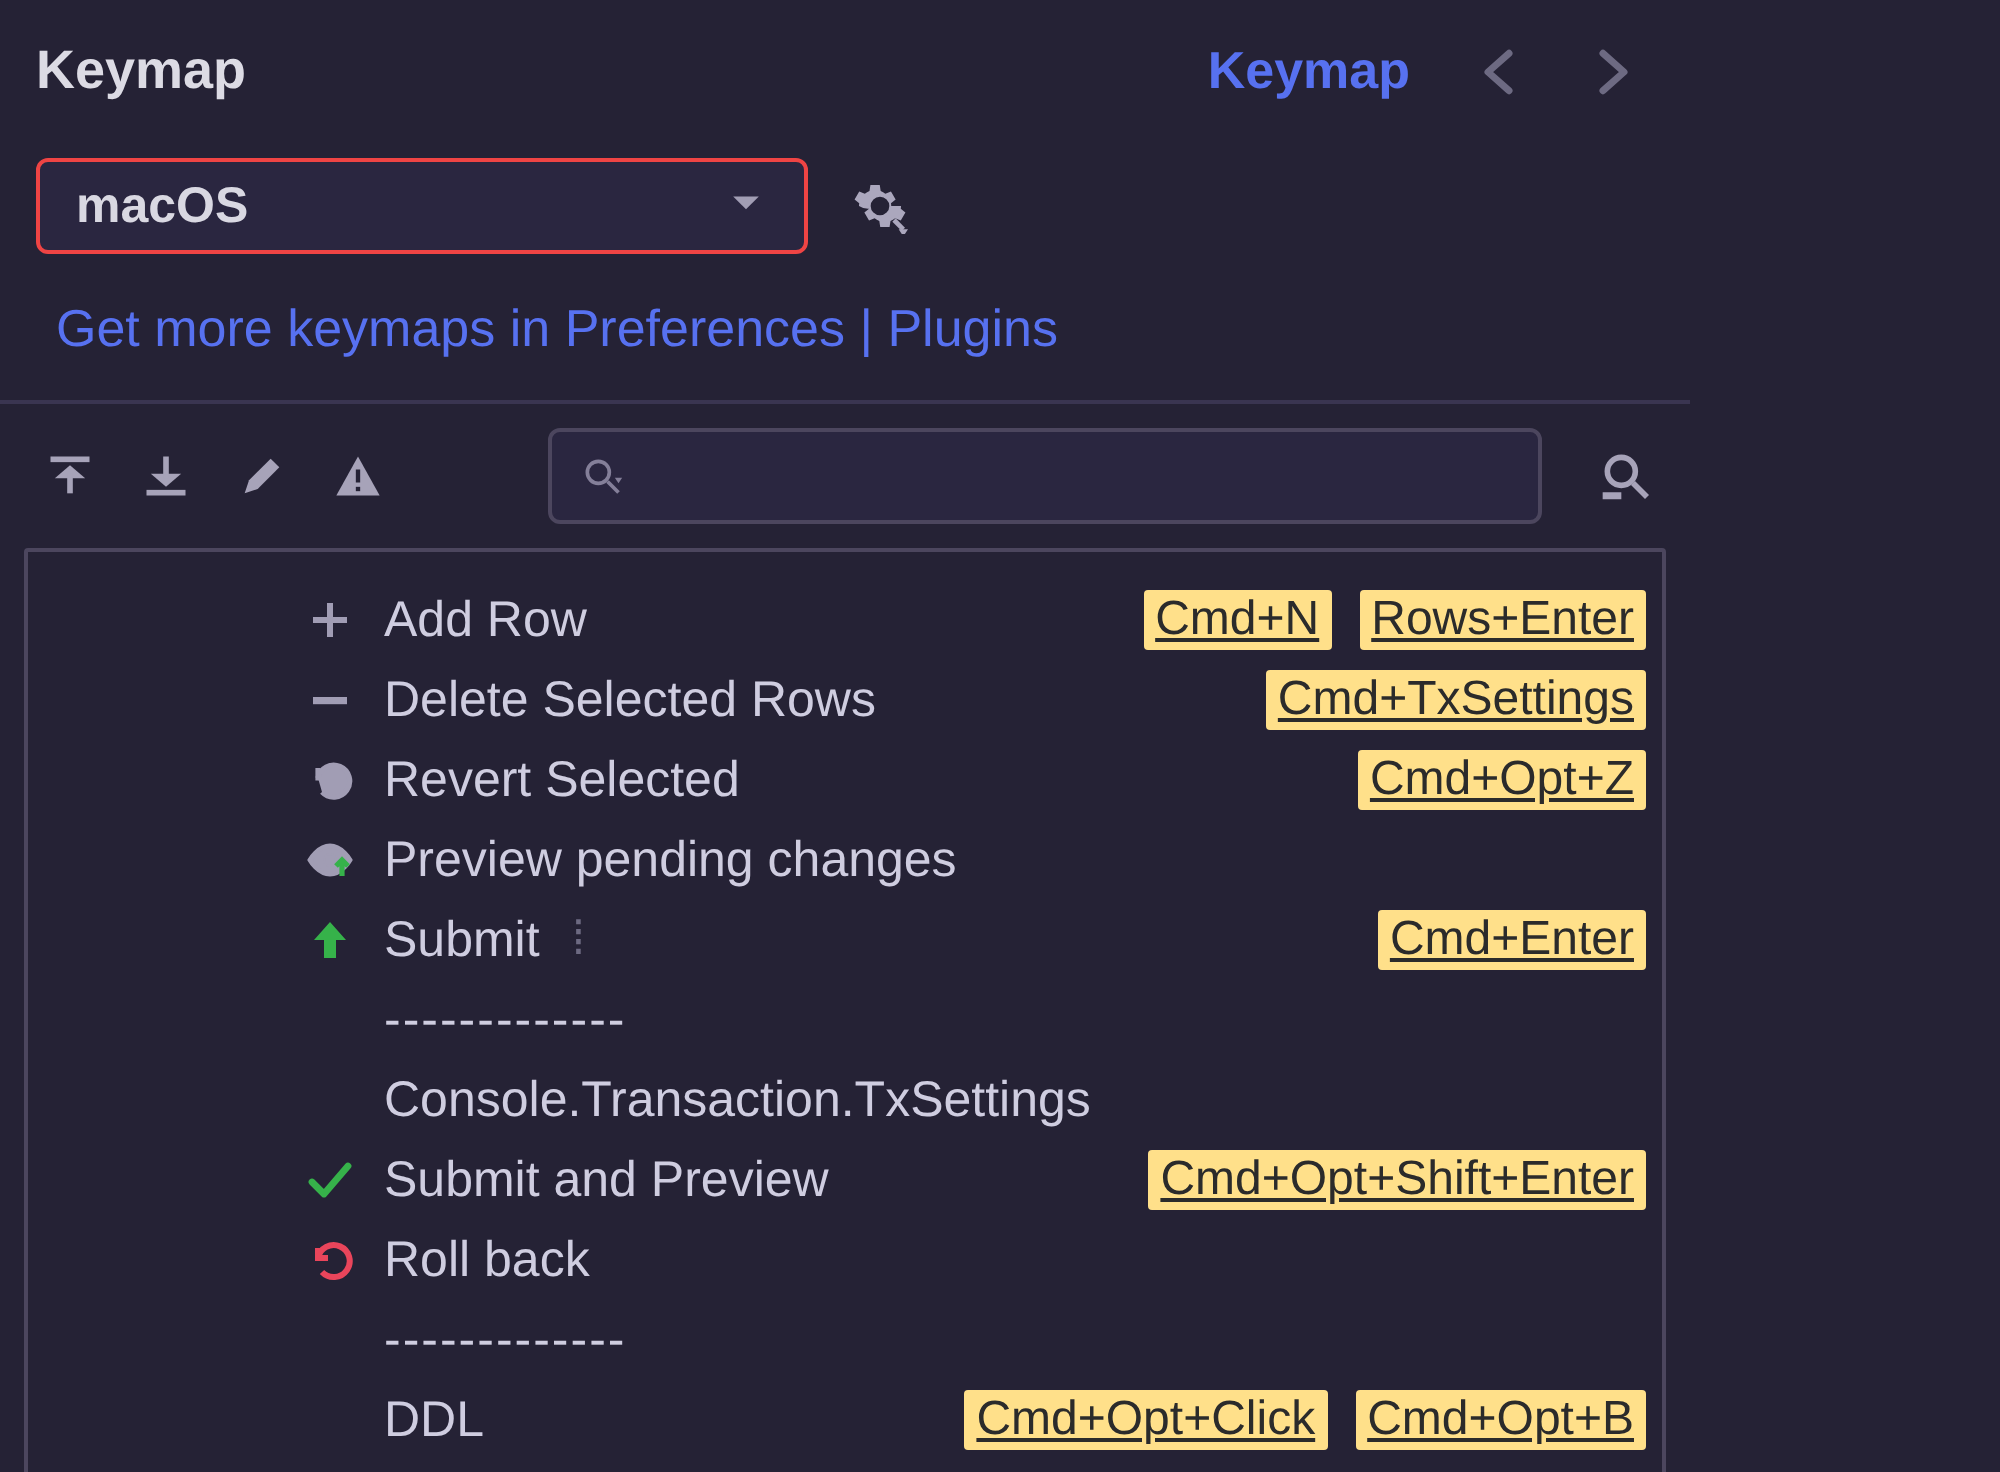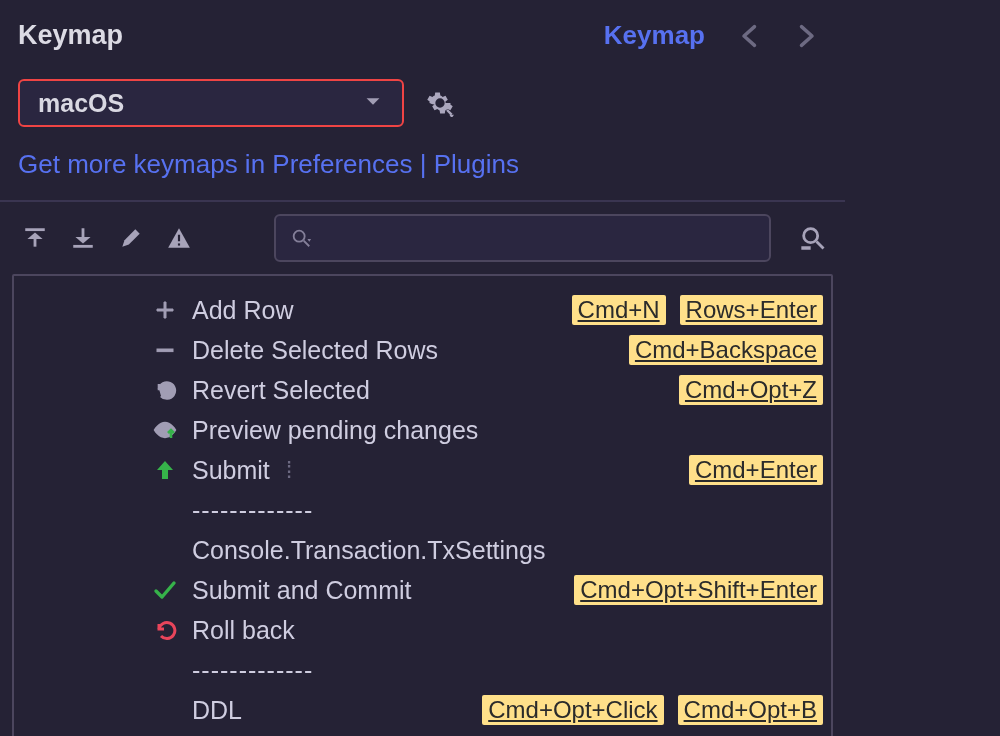--- a/index.html
+++ b/index.html
@@ -42,21 +42,21 @@
     display: flex; align-items: center; justify-content: space-between;
     padding: 0 18px 0 18px;
     cursor: pointer;
   }
   .combo-text { font-size: 25px; font-weight: 600; color: #d9d8e2; }
   .combo-caret svg { width: 22px; height: 22px; fill: #a19db4; }
   .gear-btn { color: #aba7bd; cursor: pointer; display:flex; }
   .gear-btn svg { width: 28px; height: 28px; }
 
   
-  .link-row { padding: 20px 18px 16px 18px; }
+  .link-row { padding: 20px 18px 16px 28px; }
   .link {
     font-size: 26px; font-weight: 500; color: #5771f0;
     cursor: pointer;
   }
 
   .hr { height: 2px; background: #3a3551; margin: 4px 0 0 0; }
 
   
   .toolbar {
     display: flex; align-items: center; gap: 22px;
@@ -233,21 +233,21 @@
     <div class="row">
       <div class="left">
         <span class="action-icon">
           <svg viewBox="0 0 24 24">
               <rect class="ico-gray" x="4" y="11" width="16" height="2.6"></rect>
             </svg>
         </span>
         <span class="label">Delete Selected Rows</span>
       </div>
       <div class="shortcuts">
-        <span class="sc">Cmd+Backspace</span>
+        <span class="sc">Cmd+TxSettings</span>
       </div>
     </div>
 
     <div class="row">
       <div class="left">
         <span class="action-icon">
           <svg viewBox="0 0 24 24">
               <path class="ico-gray" fill="none" stroke-width="2.6" d="M6 6v5h5"></path>
               <path class="ico-gray" fill="none" stroke-width="2.6" d="M6 11a8 8 0 1 1 2 7"></path>
             </svg>
@@ -300,21 +300,21 @@
       </div>
     </div>
 
     <div class="row">
       <div class="left">
         <span class="action-icon">
           <svg viewBox="0 0 24 24">
               <path d="M3 13 L9 19 L21 5" fill="none" stroke="#36b24a" stroke-width="3.4" stroke-linecap="round" stroke-linejoin="round"></path>
             </svg>
         </span>
-        <span class="label">Submit and Commit</span>
+        <span class="label">Submit and Preview</span>
       </div>
       <div class="shortcuts">
         <span class="sc">Cmd+Opt+Shift+Enter</span>
       </div>
     </div>
 
     <div class="row">
       <div class="left">
         <span class="action-icon">
           <svg viewBox="0 0 24 24">

